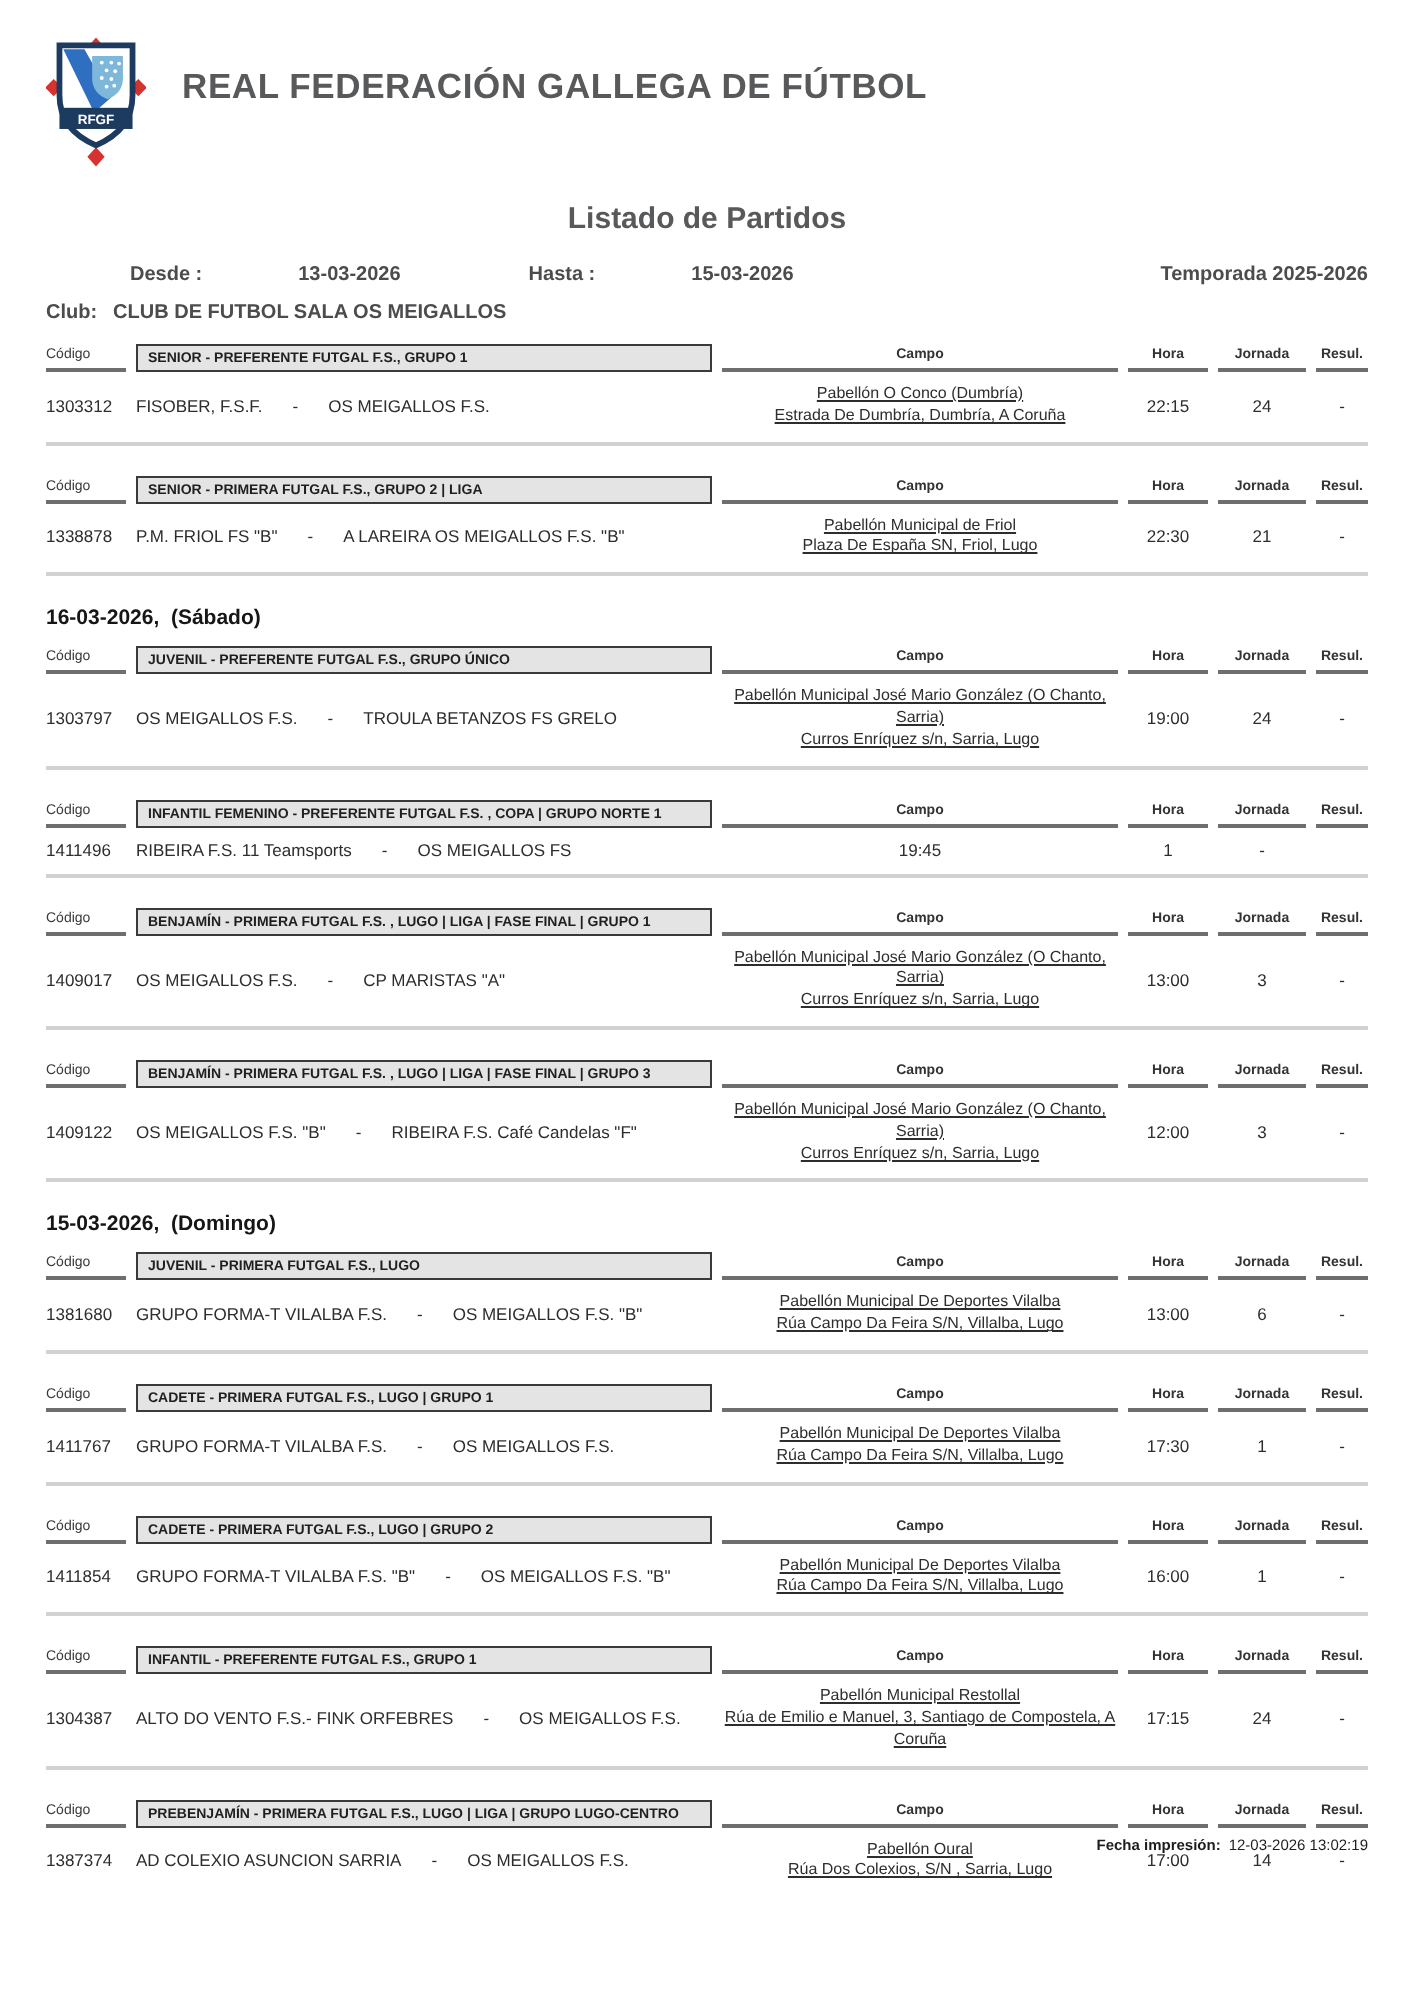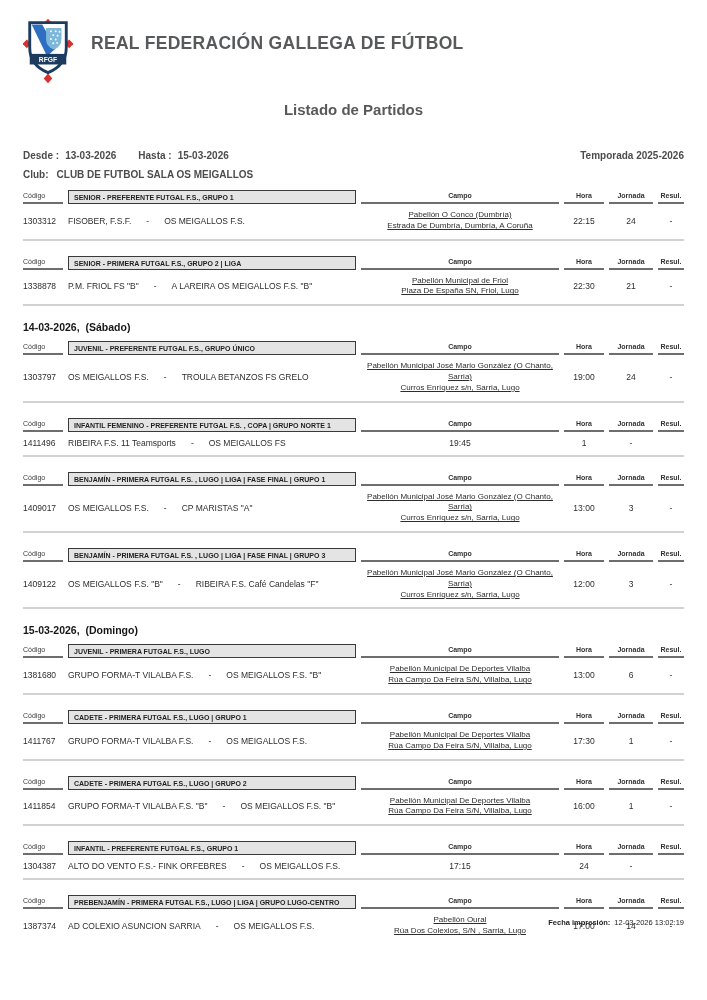--- a/index.html
+++ b/index.html
@@ -7,24 +7,24 @@
     position:relative; width:707px; height:939px; background:#ffffff;
     font-family:"Liberation Sans", sans-serif; overflow:hidden; margin:0 auto;
     color:#2b2b2b;
   }
   .content { padding:18px 23px 0 23px; }
 
   
   .hdr-block { display:flex; align-items:flex-start; gap:18px; }
   .logo { width:50px; height:67px; flex:0 0 auto; }
   .federation { font-size:17.5px; font-weight:bold; color:#58595b; margin:15px 0 0 0; letter-spacing:0.3px; }
-  .page-title { text-align:center; font-size:15px; font-weight:bold; color:#58595b; margin:16px 0 32px 0; }
+  .page-title { text-align:center; font-size:15px; font-weight:bold; color:#58595b; margin:16px 0 14px 0; }
 
   .meta-row { display:flex; justify-content:space-between; font-size:10px; font-weight:bold; color:#4c4c4e; margin:4px 0 0 0; }
-  .meta-left span { margin-right:6px; }
+  .meta-left span { margin-right:6px;margin-left:42px; }
   .meta-left .val { margin-right:22px; }
   .club-row { font-size:10px; font-weight:bold; color:#4c4c4e; margin:8px 0 10px 0; }
   .club-row .lbl { margin-right:8px; }
 
   
   .day-heading { font-size:10.5px; font-weight:bold; color:#161616; margin:14px 0 8px 0; white-space:pre-wrap; }
 
   
   .match-table { margin-bottom:15px; }
   .grid { display:grid; grid-template-columns:40px 288px 198px 40px 44px 1fr; column-gap:5px; }
@@ -151,21 +151,21 @@
       <div class="ctr">22:30</div>
       <div class="ctr">21</div>
       <div class="ctr">-</div>
     </div>
     <div class="tbottom"></div>
   </div>
 </div>
   </section>
 
   <section class="day-section">
-    <h3 class="day-heading">14-03-2026,  (Sábado)</h3>
+    <h3 class="day-heading">16-03-2026,  (Sábado)</h3>
     <div class="tables">
   <div class="match-table">
     <div class="grid thead">
       <div class="hdr l">Código</div>
       <div class="comp-cell">
         <span class="comp-box">JUVENIL - PREFERENTE FUTGAL F.S., GRUPO ÚNICO</span>
       </div>
       <div class="hdr c">Campo</div>
       <div class="hdr c">Hora</div>
       <div class="hdr c">Jornada</div>
@@ -375,20 +375,24 @@
       <div class="hdr c">Jornada</div>
       <div class="hdr c">Resul.</div>
     </div>
     <div class="grid trow">
       <div>1304387</div>
       <div class="match-names">
         <span>ALTO DO VENTO F.S.- FINK ORFEBRES</span>
         <span class="dash">-</span>
         <span>OS MEIGALLOS F.S.</span>
       </div>
+      <div class="campo">
+        <div>Pabellón Municipal Restollal</div>
+        <div>Rúa de Emilio e Manuel, 3, Santiago de Compostela, A Coruña</div>
+      </div>
       <div class="ctr">17:15</div>
       <div class="ctr">24</div>
       <div class="ctr">-</div>
     </div>
     <div class="tbottom"></div>
   </div>
 
   <div class="match-table">
     <div class="grid thead">
       <div class="hdr l">Código</div>

